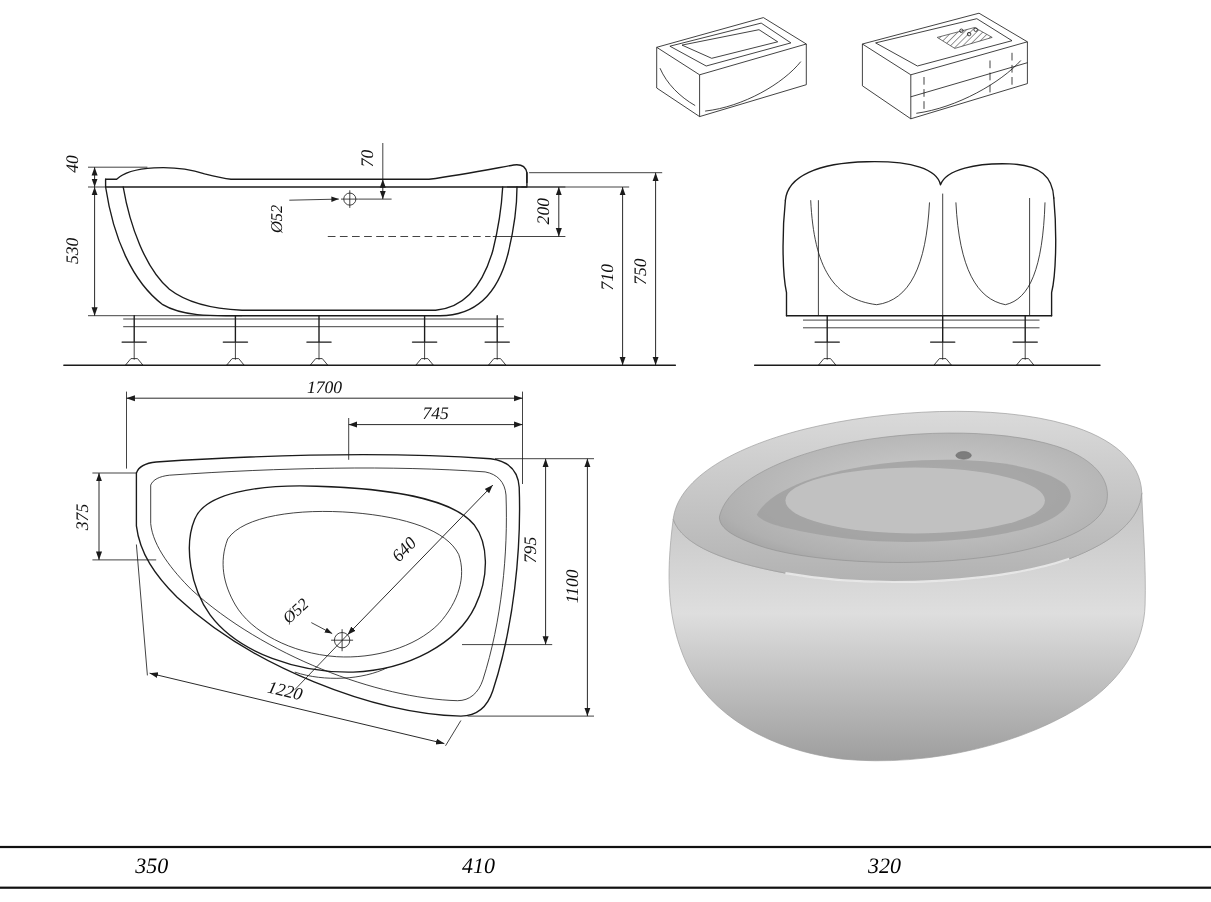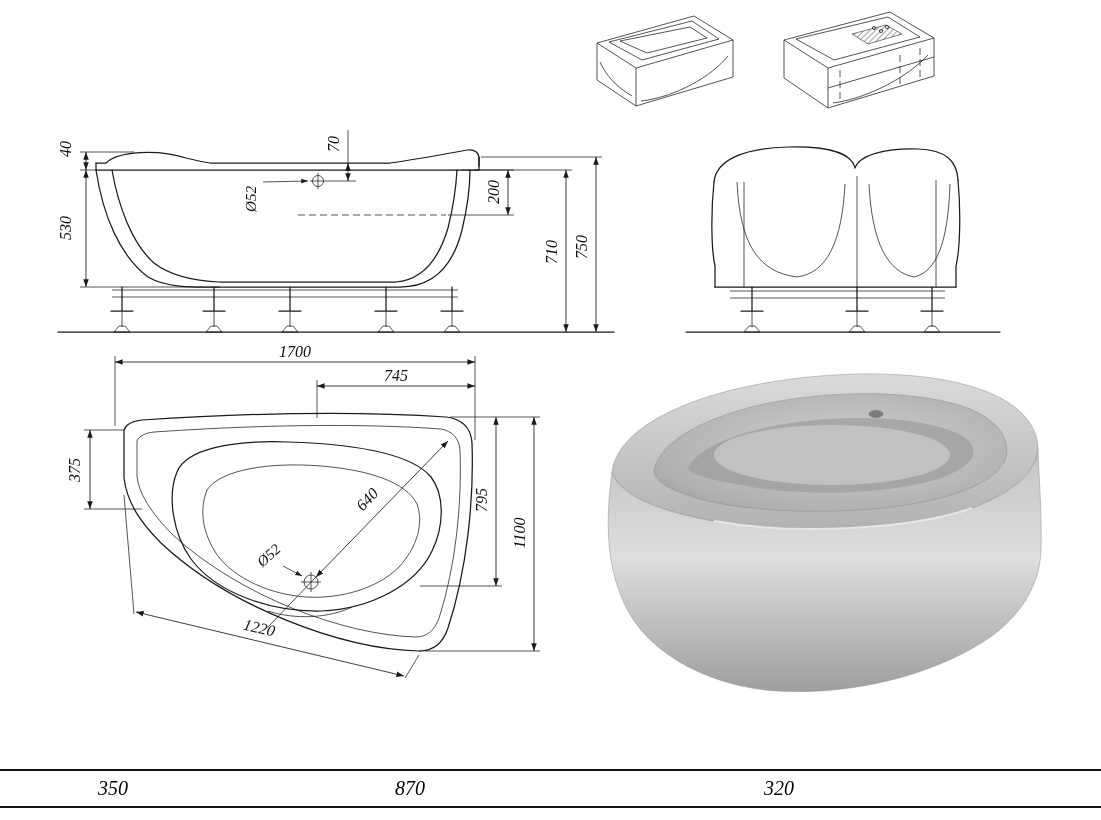--- a/index.html
+++ b/index.html
@@ -16,21 +16,21 @@
   .capsule{position:absolute;left:9px;top:712px;width:1079px;height:44px;
            border:2px solid #111;border-radius:24px;}
   .capsule span{position:absolute;top:0;height:44px;line-height:44px;white-space:nowrap;
                 font-style:italic;font-size:21px;color:#000;}
   .h1{left:55px;font-weight:bold;font-size:23px;}
   .h2{left:213px;}
   .h3{left:682px;}
   .values-row{position:absolute;left:0;top:769px;width:1101px;height:39px;
               border-top:2px solid #111;border-bottom:2px solid #111;box-sizing:border-box;}
   .values-row span{position:absolute;top:0;height:35px;line-height:35px;width:80px;
-                   text-align:center;font-style:italic;font-size:20px;color:#000;}
+                   text-align:right;font-style:italic;font-size:20px;color:#000;}
   .v1{left:73px;} .v2{left:370px;} .v3{left:739px;}
 </style>
 </head>
 <body>
 
 <div id="stage">
 
 <svg width="1101" height="820" viewBox="0 0 1101 820">
   <defs>
     <marker id="ar" viewBox="0 0 10 10" refX="10" refY="5" markerWidth="9" markerHeight="9" orient="auto-start-reverse">
@@ -203,17 +203,17 @@
     <path d="M688,468 C700,444 752,426 816,420 C884,414 945,422 968,440 C980,452 972,466 944,477 C898,493 816,497 758,488 C722,482 694,477 688,468 Z" fill="#9e9e9e" opacity="0.75"></path>
     <ellipse cx="832" cy="455" rx="118" ry="30" fill="#c6c6c6" opacity="0.85"></ellipse>
     <ellipse cx="876" cy="414" rx="7" ry="3.5" fill="#7d7d7d" stroke="#6a6a6a" stroke-width=".5"></ellipse>
     <path d="M714,521 C798,536 912,529 972,508" fill="none" stroke="#ececec" stroke-width="2" opacity="0.9"></path>
   </g>
 </svg>
 
 
   <div class="values-row">
     <span class="v1">350</span>
-    <span class="v2">870</span>
+    <span class="v2">410</span>
     <span class="v3">320</span>
   </div>
 
 </div>
 
 </body></html>

